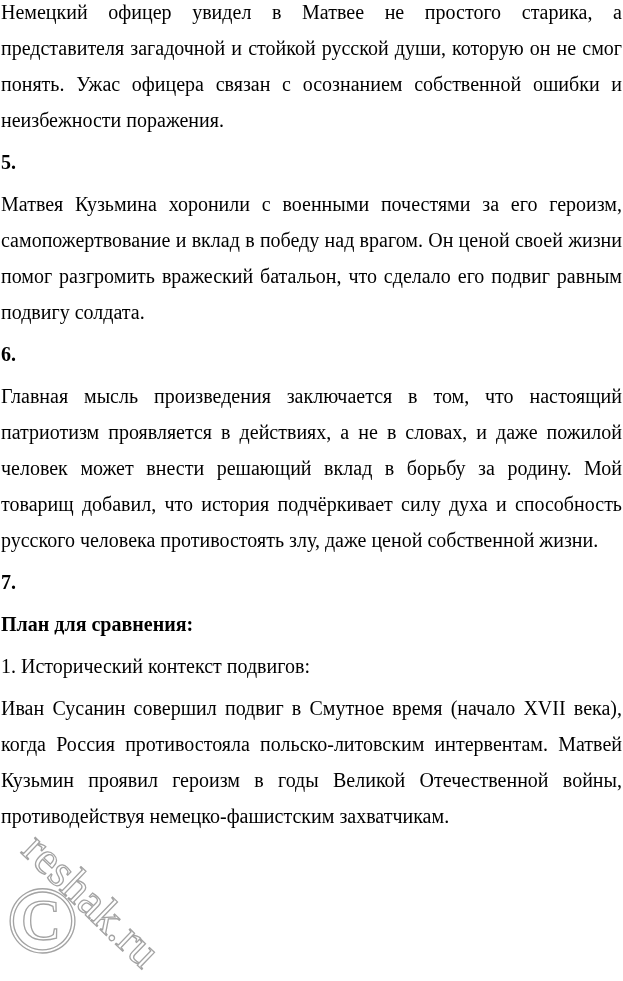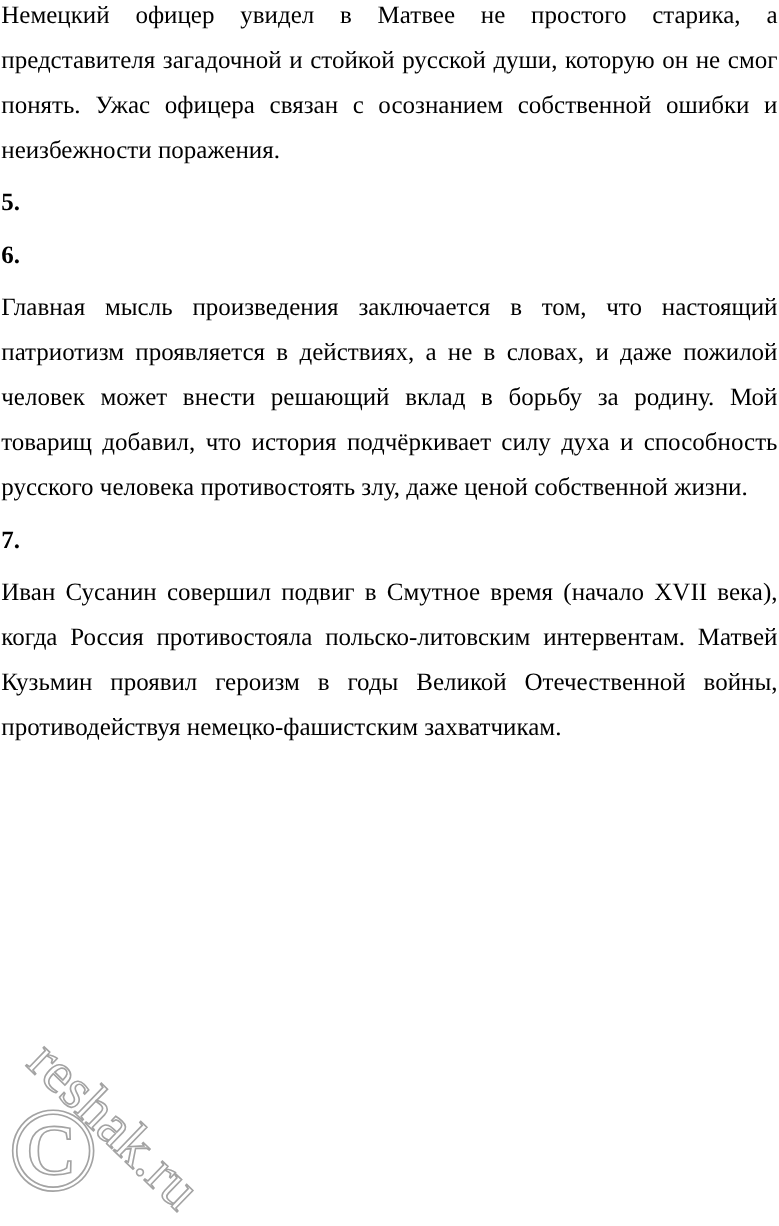--- a/index.html
+++ b/index.html
@@ -49,17 +49,20 @@
 <div class="watermark">
   <svg width="220" height="171" viewBox="0 0 220 171" xmlns="http://www.w3.org/2000/svg">
     <text x="20" y="42" transform="rotate(44 20 42)" font-size="46" fill="none" stroke="#a3a3a3" stroke-width="1.3" font-family="Liberation Serif, serif">reshak.ru</text>
     <text x="6" y="142" font-size="96" fill="none" stroke="#a3a3a3" stroke-width="1.3" font-family="Liberation Serif, serif">©</text>
   </svg>
 </div>
 
 <div class="page">
   <p class="para">Немецкий офицер увидел в Матвее не простого старика, а представителя загадочной и стойкой русской души, которую он не смог понять. Ужас офицера связан с осознанием собственной ошибки и неизбежности поражения.</p>
   <p class="head">5.</p>
+  <p class="para">Матвея Кузьмина хоронили с военными почестями за его героизм, самопожертвование и вклад в победу над врагом. Он ценой своей жизни помог разгромить вражеский батальон, что сделало его подвиг равным подвигу солдата.</p>
   <p class="head">6.</p>
   <p class="para">Главная мысль произведения заключается в том, что настоящий патриотизм проявляется в действиях, а не в словах, и даже пожилой человек может внести решающий вклад в борьбу за родину. Мой товарищ добавил, что история подчёркивает силу духа и способность русского человека противостоять злу, даже ценой собственной жизни.</p>
   <p class="head">7.</p>
+  <p class="head">План для сравнения:</p>
+  <p class="para">1. Исторический контекст подвигов:</p>
   <p class="para">Иван Сусанин совершил подвиг в Смутное время (начало XVII века), когда Россия противостояла польско-литовским интервентам. Матвей Кузьмин проявил героизм в годы Великой Отечественной войны, противодействуя немецко-фашистским захватчикам.</p>
 </div>
 
 </body></html>

